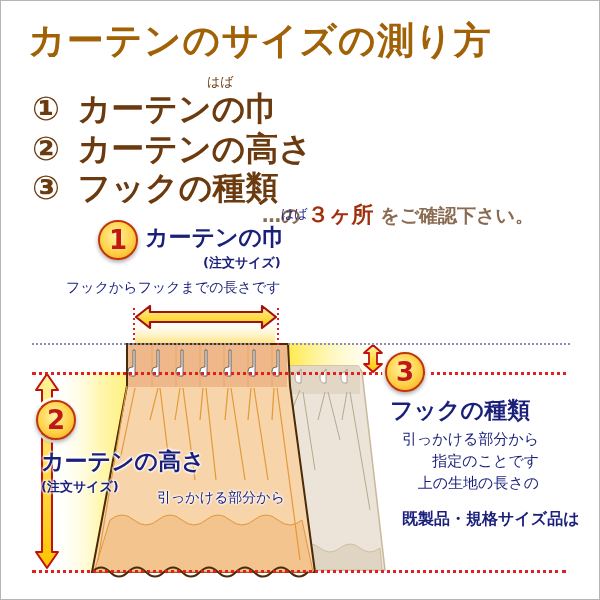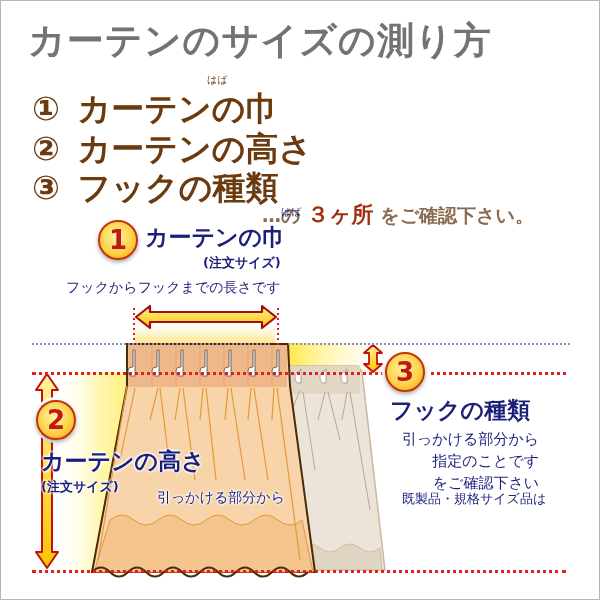--- a/index.html
+++ b/index.html
@@ -1,21 +1,21 @@
 <!DOCTYPE html>
 <html><head>
 <meta charset="utf-8">
 <style>
   html, body { margin: 0; padding: 0; background: #ffffff; }
   body { width: 600px; height: 600px; overflow: hidden; position: relative; font-family: "DejaVu Sans", sans-serif; }
   .frame { position: absolute; left: 0; top: 0; width: 598px; height: 598px; border: 1px solid #b5b5b5; background: #fff; }
-  .title { position: absolute; left: 28px; top: 16px; font-size: 37px; font-weight: bold; color: #737373; letter-spacing: 1px; white-space: nowrap; }
+  .title { position: absolute; left: 28px; top: 16px; font-size: 37px; font-weight: bold; color: #a16207; letter-spacing: 1px; white-space: nowrap; }
   .list { position: absolute; left: 32px; color: #6b3a0e; font-weight: bold; font-size: 33px; white-space: nowrap; }
   .list .num { display: inline-block; width: 34px; }
-  .ruby { position: absolute; font-size: 10px; color: #6b3a0e; font-weight: normal; }
+  .ruby { position: absolute; font-size: 13px; color: #6b3a0e; font-weight: normal; }
   .tail { position: absolute; left: 262px; top: 168px; font-size: 19px; color: #8a6a50; font-weight: bold; white-space: nowrap; margin-top: 32px; }
   .tail .em { color: #a0300c; font-size: 22px; }
   .navy { color: #1a1f7a; }
   .h1 { position: absolute; font-weight: bold; font-size: 23px; white-space: nowrap; color: #1a1f7a;
         text-shadow: 0 0 3px #fff, 0 0 3px #fff, 0 0 3px #fff, 0 0 3px #fff; }
   .sub { position: absolute; font-weight: bold; font-size: 13px; white-space: nowrap; color: #1a1f7a;
         text-shadow: 0 0 3px #fff, 0 0 3px #fff, 0 0 3px #fff; text-align: right; }
   .desc { position: absolute; font-size: 14px; white-space: nowrap; color: #1a1f7a; line-height: 22px;
         text-shadow: 0 0 3px #fff, 0 0 3px #fff, 0 0 3px #fff, 0 0 3px #fff; text-align: right; }
   .badge { position: absolute; width: 36px; height: 36px; border-radius: 50%;
@@ -168,17 +168,17 @@
 <div class="sub" style="left:41px; top:478px;">(注文サイズ)</div>
 <div class="desc" style="left:157px; top:486px;">
   <div>引っかける部分から</div>
 </div>
 
 <div class="badge" style="left:385px; top:352px;">3</div>
 <div class="h1" style="left:390px; top:395px;">フックの種類</div>
 <div class="desc" style="left:402px; top:428px; font-size:15px;">
   <div>引っかける部分から</div>
   <div>指定のことです</div>
-  <div>をご確認下さい</div>
+  <div>上の生地の長さの</div>
 </div>
-<div class="desc" style="left:402px; top:488px; font-size:13px; line-height:21px;">
+<div class="desc" style="left:402px; top:508px; font-size:16px; line-height:21px;font-weight:bold;">
   <div>既製品・規格サイズ品は</div>
 </div>
 
 </body></html>

